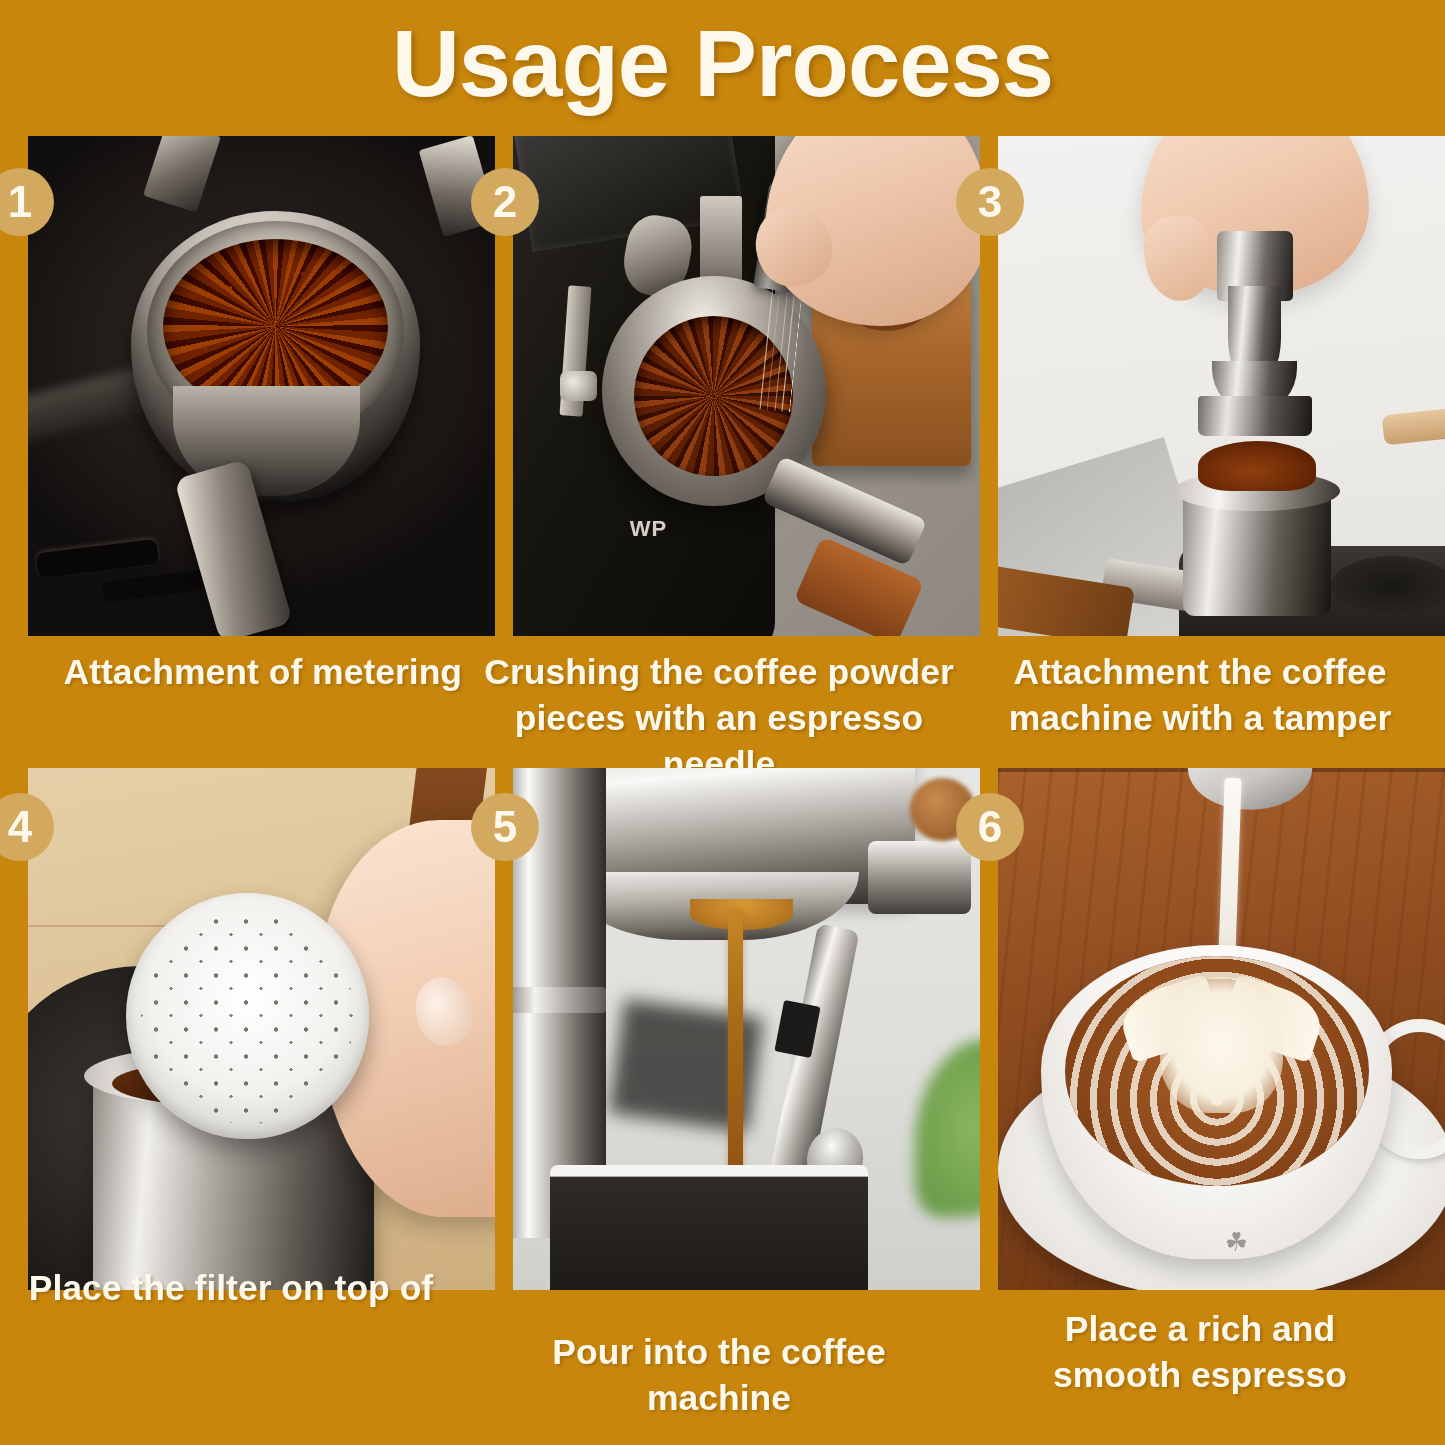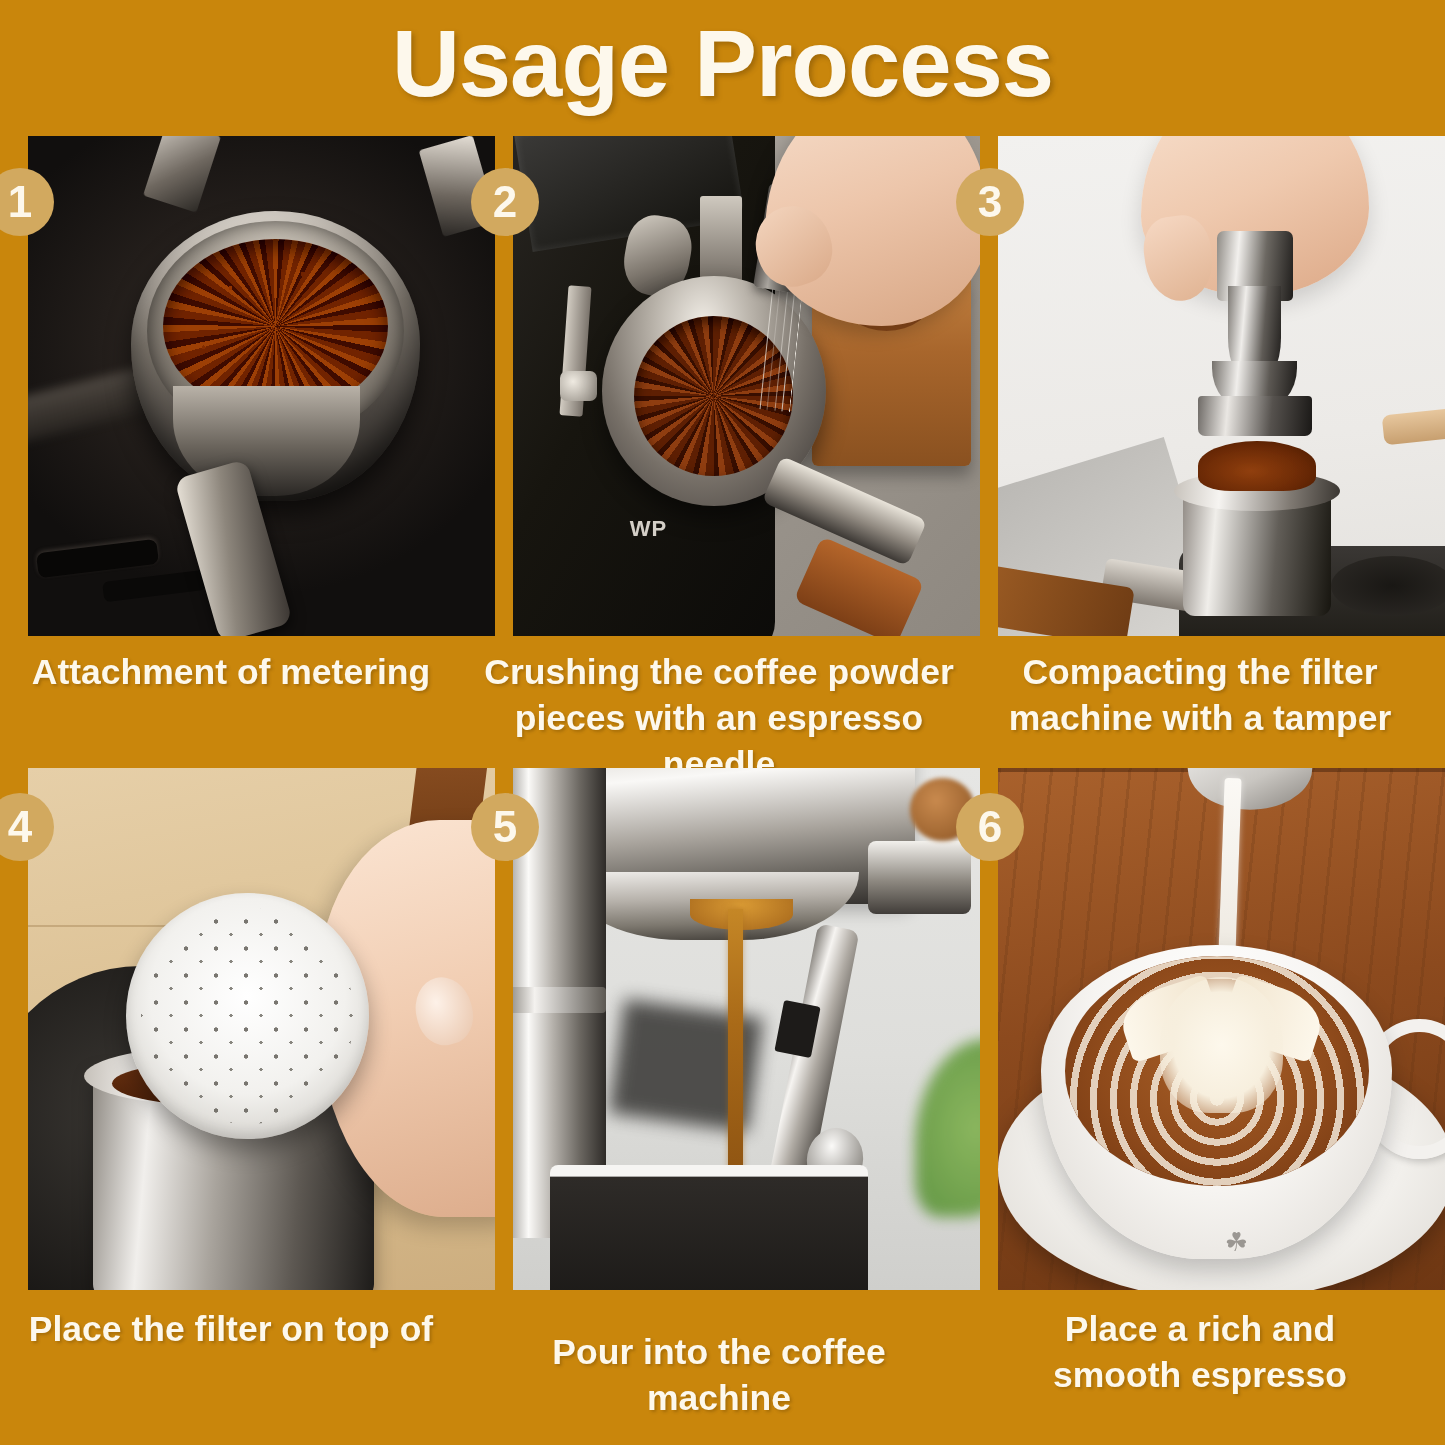--- a/index.html
+++ b/index.html
@@ -587,21 +587,21 @@
       <div class="lay p1-clip"></div>
       <div class="lay p1-clip2"></div>
       <div class="lay p1-bowl"></div>
       <div class="lay p1-rim"></div>
       <div class="lay p1-grounds"></div>
       <div class="lay p1-body"></div>
       <div class="lay p1-spout"></div>
     </div>
   </div>
   <div class="badge" style="left:-14px; top:168px;">1</div>
-  <div class="caption" style="left:0px; top:650px; width:462px;">
+  <div class="caption" style="left:0px; top:650px; width:462px;text-align:right;">
     <div>Attachment of metering</div>
   </div>
 
   <div class="cell" style="left:485px; top:136px; width:467px; height:500px;">
     <div class="photo">
       <div class="lay p2-bg"></div>
       <div class="lay p2-machine"></div>
       <div class="lay p2-screen"></div>
       <div class="lay p2-screen-txt"></div>
       <div class="lay p2-chute"></div>
@@ -643,42 +643,42 @@
       <div class="lay p3-hand"></div>
       <div class="lay p3-finger"></div>
       <div class="lay p3-t-knob"></div>
       <div class="lay p3-t-stem"></div>
       <div class="lay p3-t-cone"></div>
       <div class="lay p3-t-base"></div>
     </div>
   </div>
   <div class="badge" style="left:956px; top:168px;">3</div>
   <div class="caption" style="left:965px; top:650px; width:470px;">
-    <div>Compacting the filter</div>
+    <div>Attachment the coffee</div>
     <div>machine with a tamper</div>
   </div>
 
   <div class="cell" style="left:0px; top:768px; width:467px; height:522px;">
     <div class="photo">
       <div class="lay p4-bg"></div>
       <div class="lay p4-wood-line"></div>
       <div class="lay p4-dark"></div>
       <div class="lay p4-pf"></div>
       <div class="lay p4-pf-rim"></div>
       <div class="lay p4-bed"></div>
       <div class="lay p4-whandle"></div>
       <div class="lay p4-hand"></div>
       <div class="lay p4-nail"></div>
       <div class="lay p4-screen">
         <div class="lay p4-holes"></div>
       </div>
     </div>
   </div>
   <div class="badge" style="left:-14px; top:793px;">4</div>
-  <div class="caption" style="left:0px; top:1307px; width:462px;">
+  <div class="caption" style="left:0px; top:1266px; width:462px;">
     <div>Place the filter on top of</div>
   </div>
 
   <div class="cell" style="left:485px; top:768px; width:467px; height:522px;">
     <div class="photo">
       <div class="lay p5-bg"></div>
       <div class="lay p5-green"></div>
       <div class="lay p5-blur-dark"></div>
       <div class="lay p5-group"></div>
       <div class="lay p5-ghead"></div>

